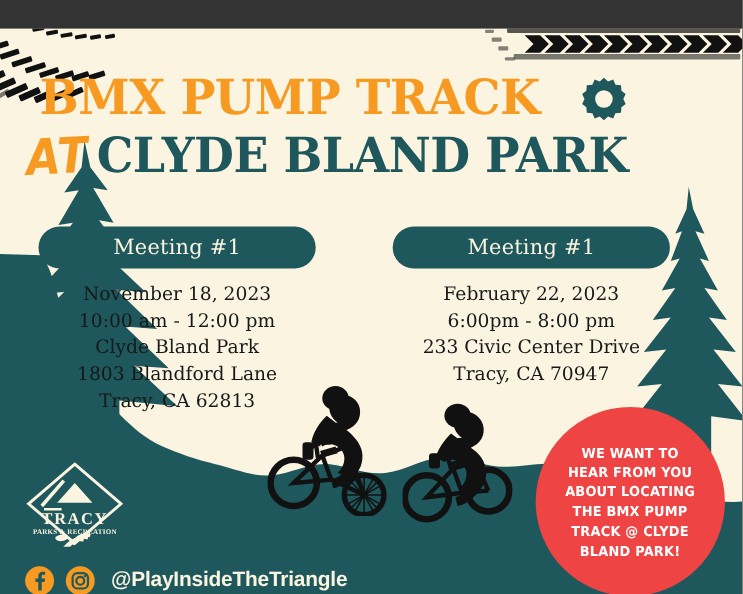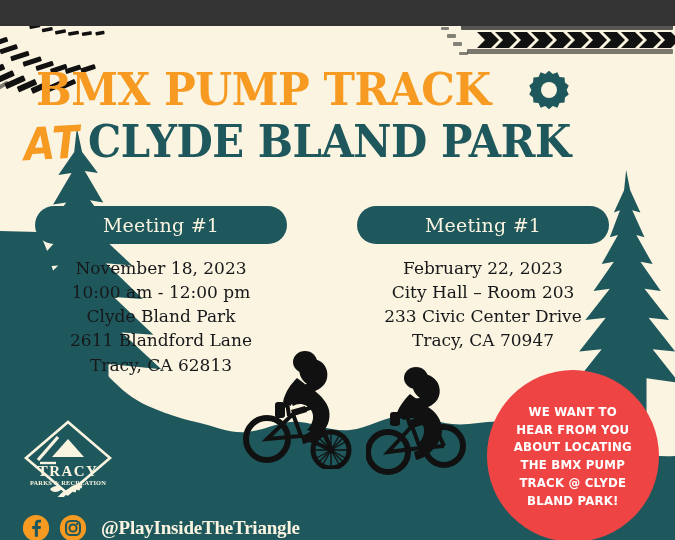--- a/index.html
+++ b/index.html
@@ -189,21 +189,21 @@
     gap: 9px;
   }
   .social-icon {
     width: 28px;
     height: 28px;
     display: block;
   }
   .handle {
     margin-left: 5px;
     color: #FAF4E0;
-    font-family: Liberation Serif, serif;
+    font-family: Liberation Sans, sans-serif;
     font-weight: bold;
     font-size: 19px;
     letter-spacing: -0.2px;
     white-space: nowrap;
   }
 
   
   .rider {
     position: absolute;
     pointer-events: none;
@@ -328,30 +328,30 @@
   </div>
 
   <div class="meetings">
 
     <div class="meeting-col">
       <div class="meeting-pill">Meeting #1</div>
       <div class="meeting-lines">
         <div>November 18, 2023</div>
         <div>10:00 am - 12:00 pm</div>
         <div>Clyde Bland Park</div>
-        <div>2611 Blandford Lane</div>
+        <div>1803 Blandford Lane</div>
         <div>Tracy, CA 62813</div>
       </div>
     </div>
 
     <div class="meeting-col">
       <div class="meeting-pill">Meeting #1</div>
       <div class="meeting-lines">
         <div>February 22, 2023</div>
-        <div>City Hall – Room 203</div>
+        <div>6:00pm - 8:00 pm</div>
         <div>233 Civic Center Drive</div>
         <div>Tracy, CA 70947</div>
       </div>
     </div>
 
   </div>
 
   <svg class="rider rider-1" viewBox="0 0 110 125">
     <g fill="#111111">
 

